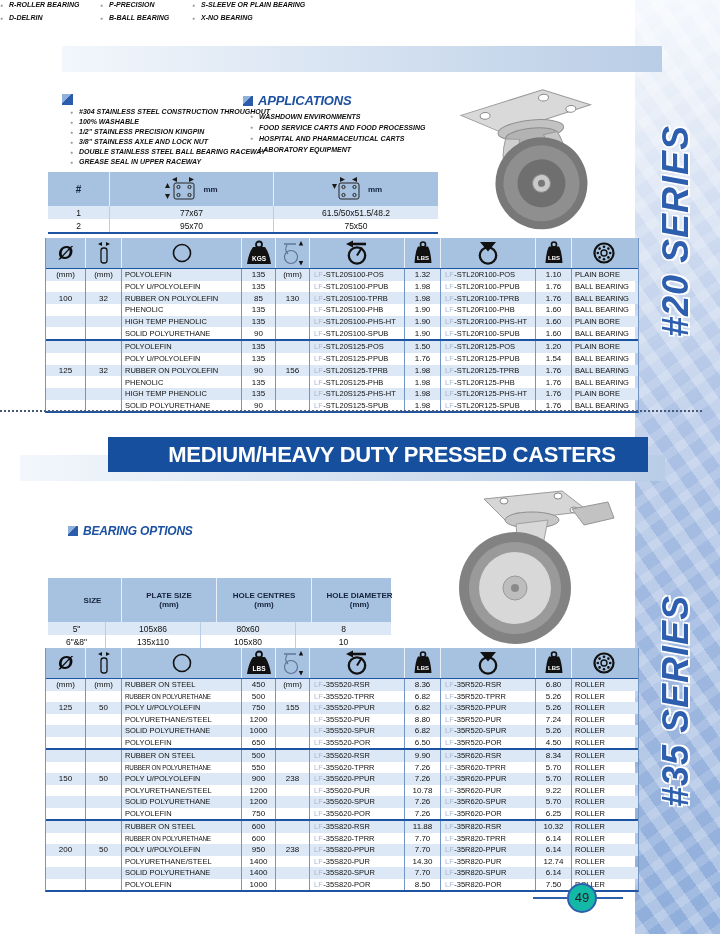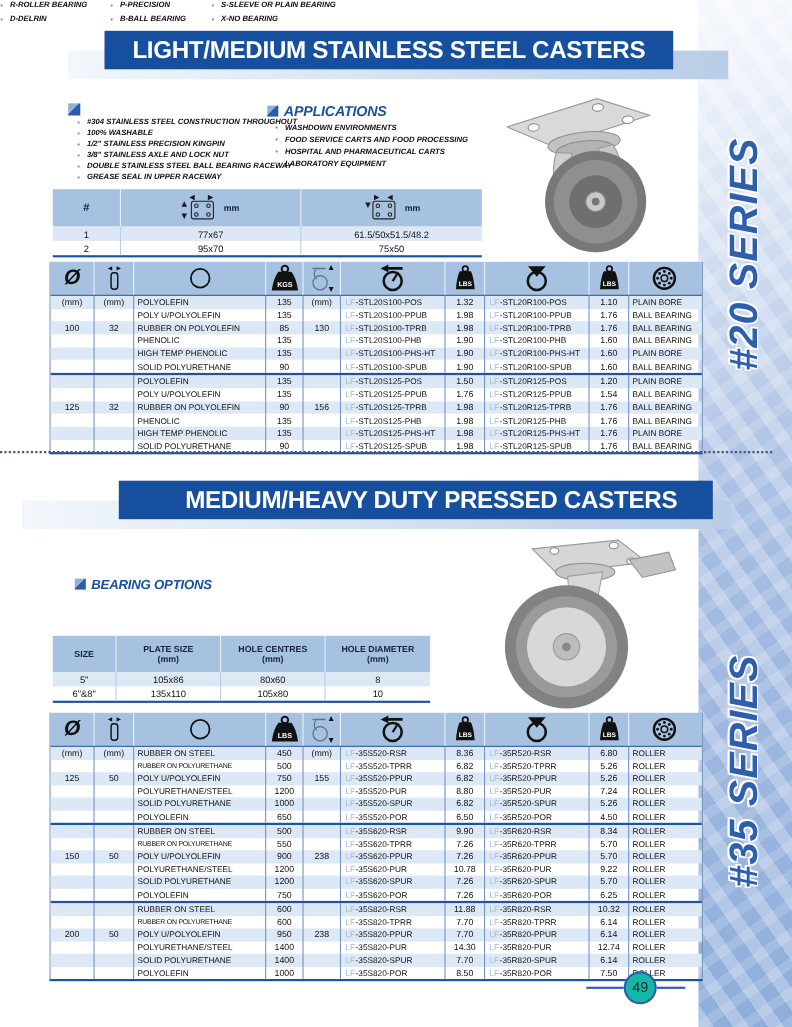--- a/index.html
+++ b/index.html
@@ -51,21 +51,21 @@
       font-size:10px;font-weight:bold;color:#15233c;}
   .dh:last-child{border-right:none;}
   .dh .unit{font-size:8px;font-weight:bold;}
   .dim-row{display:grid;grid-template-columns:62px 164px 164px;height:13px;font-size:8.5px;}
   .dim-row div{display:flex;align-items:center;justify-content:center;border-right:1px solid #b9cde6;}
   .dim-row div:last-child{border-right:none;}
   .shade{background:#dce8f5;}
 
   
   .sizetable{position:absolute;left:48px;top:578px;width:343px;border-bottom:2px solid #1d53a3;}
-  .size-head{display:grid;grid-template-columns:58px 95px 95px 95px;background:#a7c2e0;height:33px;}
+  .size-head{display:grid;grid-template-columns:58px 95px 95px 95px;background:#a7c2e0;height:44px;padding-left:16px;}
   .sh{display:flex;flex-direction:column;align-items:center;justify-content:center;border-right:1px solid #e8eff7;
       font-size:8px;font-weight:bold;color:#15233c;line-height:9px;}
   .sh:last-child{border-right:none;}
   .size-row{display:grid;grid-template-columns:58px 95px 95px 95px;height:13px;font-size:8.5px;}
   .size-row div{display:flex;align-items:center;justify-content:center;border-right:1px solid #b9cde6;}
   .size-row div:last-child{border-right:none;}
 
   
   .maintable{position:absolute;left:45px;width:592px;border-left:1px solid #7396c5;border-right:1px solid #7396c5;
              border-bottom:2px solid #1d53a3;}
@@ -103,21 +103,20 @@
 </head>
 <body>
 
 <div id="page">
 
   <div class="sidebar"></div>
   <div class="series" id="series20">#20 SERIES</div>
   <div class="series" id="series35">#35 SERIES</div>
 
   <div class="band" id="band1"></div>
-  <div class="banner" id="banner1">LIGHT/MEDIUM STAINLESS STEEL CASTERS</div>
 
   <div class="sq" id="sq-feat"></div>
   <div class="list" id="features">
     <div class="li">
         <span class="bull">●</span>
         <span>#304 STAINLESS STEEL CONSTRUCTION THROUGHOUT</span>
       </div>
     <div class="li">
         <span class="bull">●</span>
         <span>100% WASHABLE</span>

